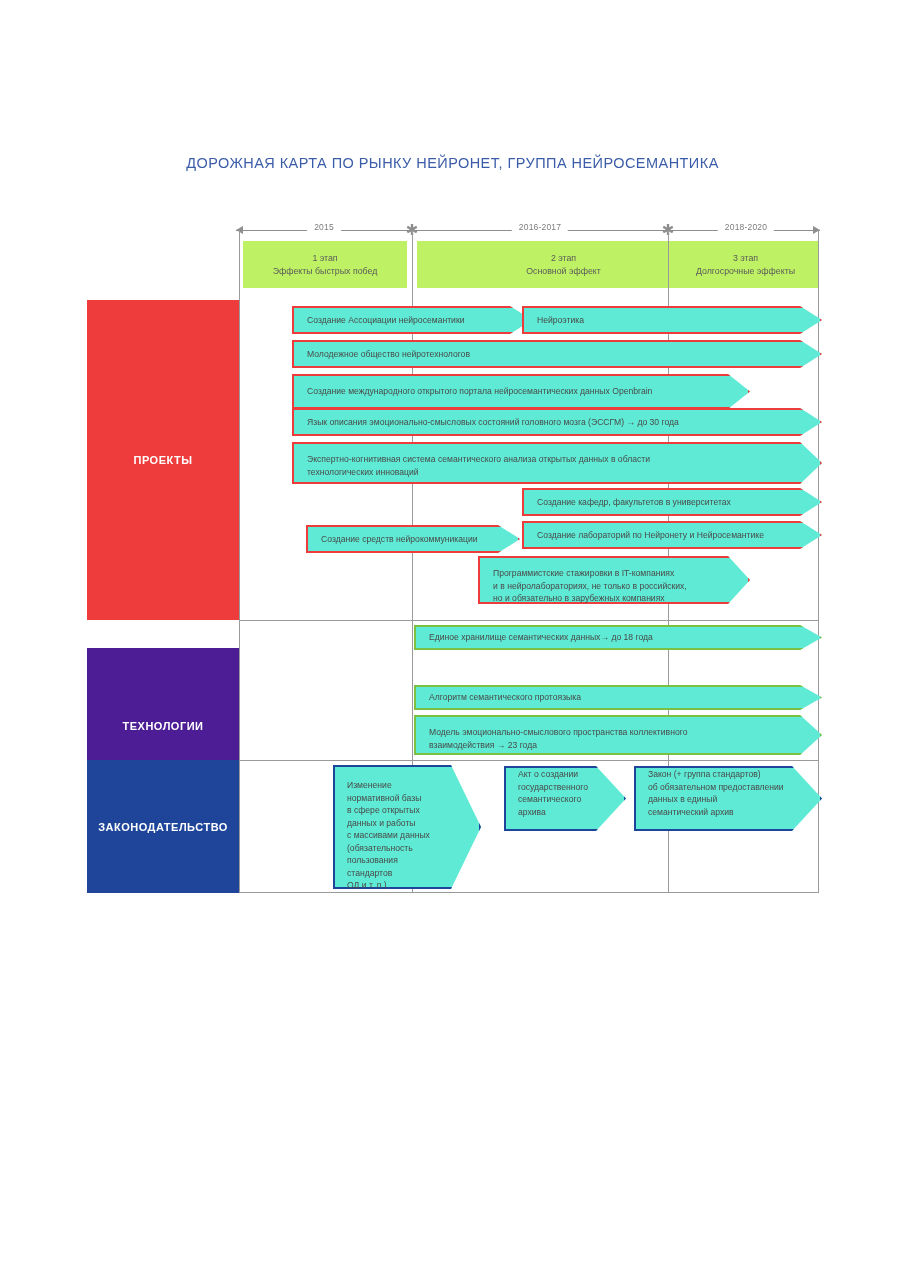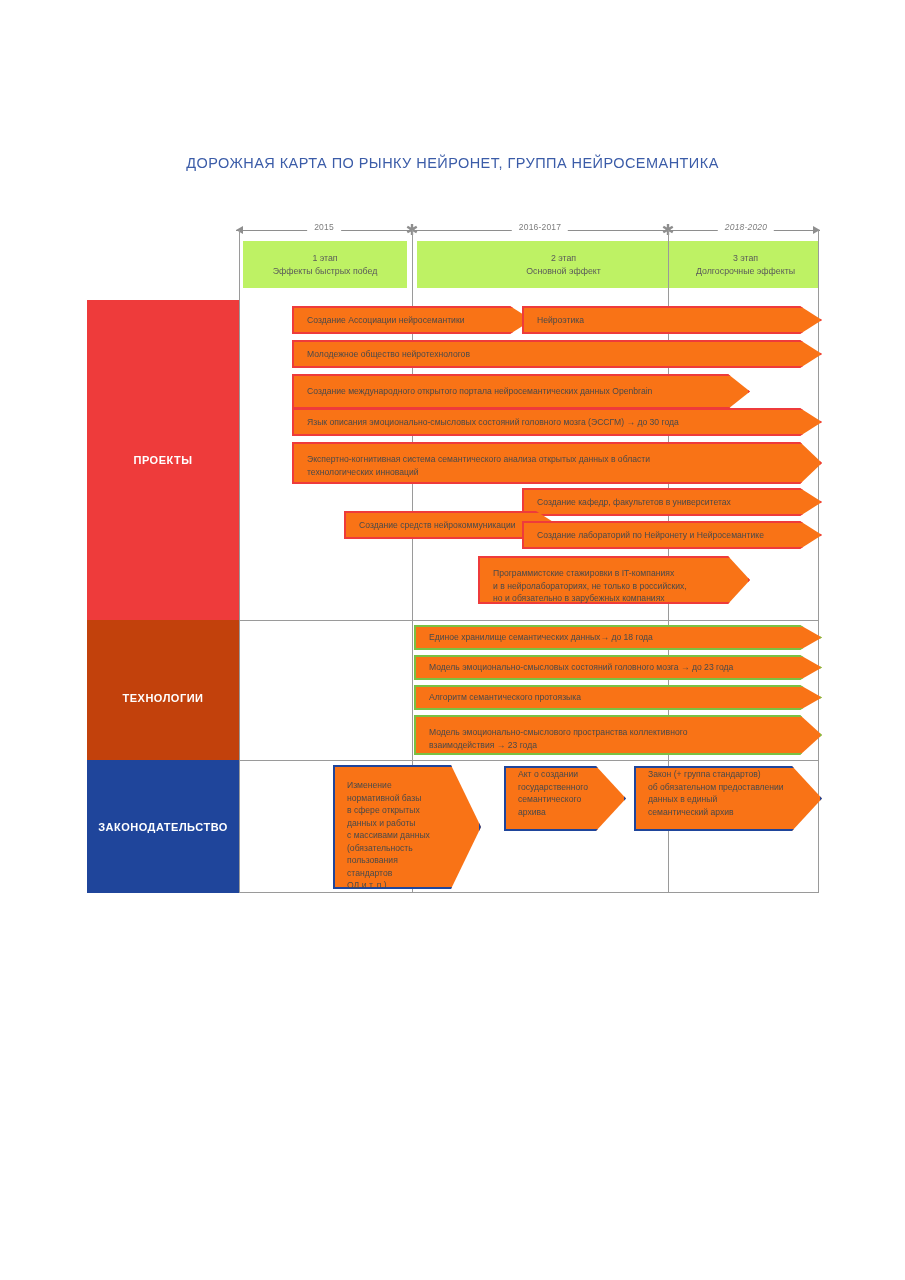--- a/index.html
+++ b/index.html
@@ -129,21 +129,21 @@
     color: #ffffff;
     font-size: 11px;
     font-weight: bold;
     letter-spacing: 0.5px;
   }
 
   
   .chev {
     position: absolute;
     box-sizing: border-box;
-    background: #f97316;
+    background: #5eead4;
     display: flex;
     align-items: center;
     font-size: 8.6px;
     line-height: 12.5px;
     color: #4a4a4a;
   }
   .chev .txt {
     padding-left: 13px;
     padding-right: 28px;
     white-space: pre-line;
@@ -170,21 +170,21 @@
   <div class="title">ДОРОЖНАЯ КАРТА ПО РЫНКУ НЕЙРОНЕТ, ГРУППА НЕЙРОСЕМАНТИКА</div>
 
   <div class="axis">
     <div class="axis-line" style="left:0; width:584px;"></div>
     <div class="arrow-head-l" style="left:0;"></div>
     <div class="arrow-head-r" style="left:577px;"></div>
     <div class="axis-star" style="left:176px;">✱</div>
     <div class="axis-star" style="left:432px;">✱</div>
     <div class="axis-label" style="left:88px;">2015</div>
     <div class="axis-label" style="left:304px;">2016-2017</div>
-    <div class="axis-label" style="left:510px;font-style:italic;">2018-2020</div>
+    <div class="axis-label" style="left:510px;">2018-2020</div>
   </div>
 
   <div class="stage-box" style="left:243px; width:164px;">
     <div>1 этап</div>
     <div>Эффекты быстрых побед</div>
   </div>
   <div class="stage-box" style="left:417px; width:293px;">
     <div>2 этап</div>
     <div>Основной эффект</div>
   </div>
@@ -197,21 +197,21 @@
   <div class="vdiv" style="left:412px; top:230px; height:663px;"></div>
   <div class="vdiv" style="left:668px; top:230px; height:663px;"></div>
   <div class="vdiv" style="left:818px; top:230px; height:663px;"></div>
   <div class="hdiv" style="left:239px; top:620px; width:580px;"></div>
   <div class="hdiv" style="left:239px; top:760px; width:580px;"></div>
   <div class="hdiv" style="left:239px; top:892px; width:580px;"></div>
 
   <div class="cat" style="top:300px; height:320px; background:#ee3b3b;">
     <span>ПРОЕКТЫ</span>
   </div>
-  <div class="cat" style="top:620px; height:156px; background:#c2410c;">
+  <div class="cat" style="top:648px; height:156px; background:#4c1d95;">
     <span>ТЕХНОЛОГИИ</span>
   </div>
   <div class="cat" style="top:760px; height:133px; background:#1f459b;">
     <span>ЗАКОНОДАТЕЛЬСТВО</span>
   </div>
 
   <div class="chev red" style="left:292px; top:306px; width:240px; height:28px;">
     <span class="txt">Создание Ассоциации нейросемантики</span>
   </div>
   <div class="chev red" style="left:522px; top:306px; width:300px; height:28px;">
@@ -226,37 +226,34 @@
   <div class="chev red" style="left:292px; top:408px; width:530px; height:28px;">
     <span class="txt">Язык описания эмоционально-смысловых состояний головного мозга (ЭССГМ) → до 30 года</span>
   </div>
   <div class="chev red align-top" style="left:292px; top:442px; width:530px; height:42px;">
     <span class="txt">Экспертно-когнитивная система семантического анализа открытых данных в области
 технологических инноваций</span>
   </div>
   <div class="chev red" style="left:522px; top:488px; width:300px; height:28px;">
     <span class="txt">Создание кафедр, факультетов в университетах</span>
   </div>
-  <div class="chev red" style="left:306px; top:511px; width:214px; height:28px;margin-left:38px;">
+  <div class="chev red" style="left:306px; top:525px; width:214px; height:28px;">
     <span class="txt">Создание средств нейрокоммуникации</span>
   </div>
   <div class="chev red" style="left:522px; top:521px; width:300px; height:28px;">
     <span class="txt">Создание лабораторий по Нейронету и Нейросемантике</span>
   </div>
   <div class="chev red align-top" style="left:478px; top:556px; width:272px; height:48px;">
     <span class="txt">Программистские стажировки в IT-компаниях
 и в нейролабораториях, не только в российских,
 но и обязательно в зарубежных компаниях</span>
   </div>
 
   <div class="chev green" style="left:414px; top:625px; width:408px; height:25px;">
     <span class="txt">Единое хранилище семантических данных→ до 18 года</span>
-  </div>
-  <div class="chev green" style="left:414px; top:655px; width:408px; height:25px;">
-    <span class="txt">Модель эмоционально-смысловых состояний головного мозга  → до 23 года</span>
   </div>
   <div class="chev green" style="left:414px; top:685px; width:408px; height:25px;">
     <span class="txt">Алгоритм семантического протоязыка</span>
   </div>
   <div class="chev green align-top" style="left:414px; top:715px; width:408px; height:40px;">
     <span class="txt">Модель эмоционально-смыслового пространства коллективного
 взаимодействия → 23 года</span>
   </div>
 
   <div class="chev blue tall" style="left:333px; top:765px; width:148px; height:124px;">

